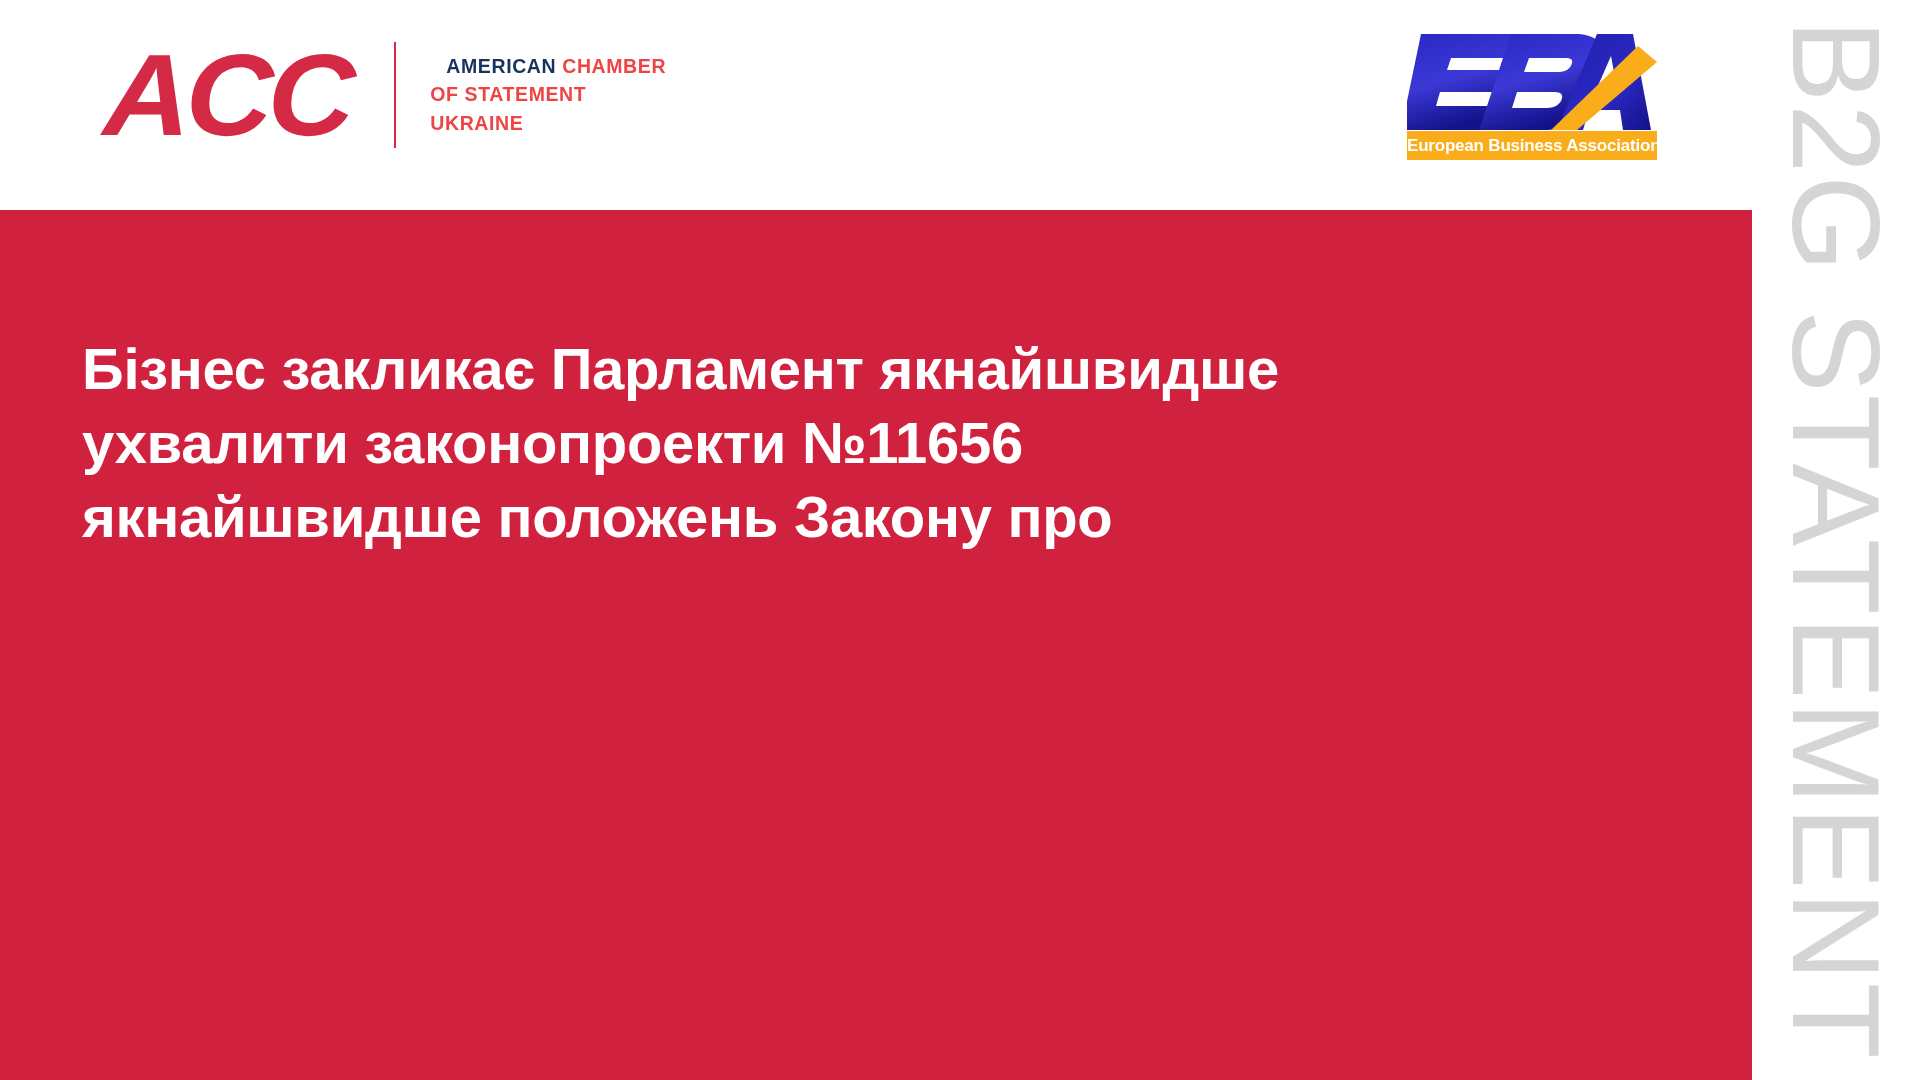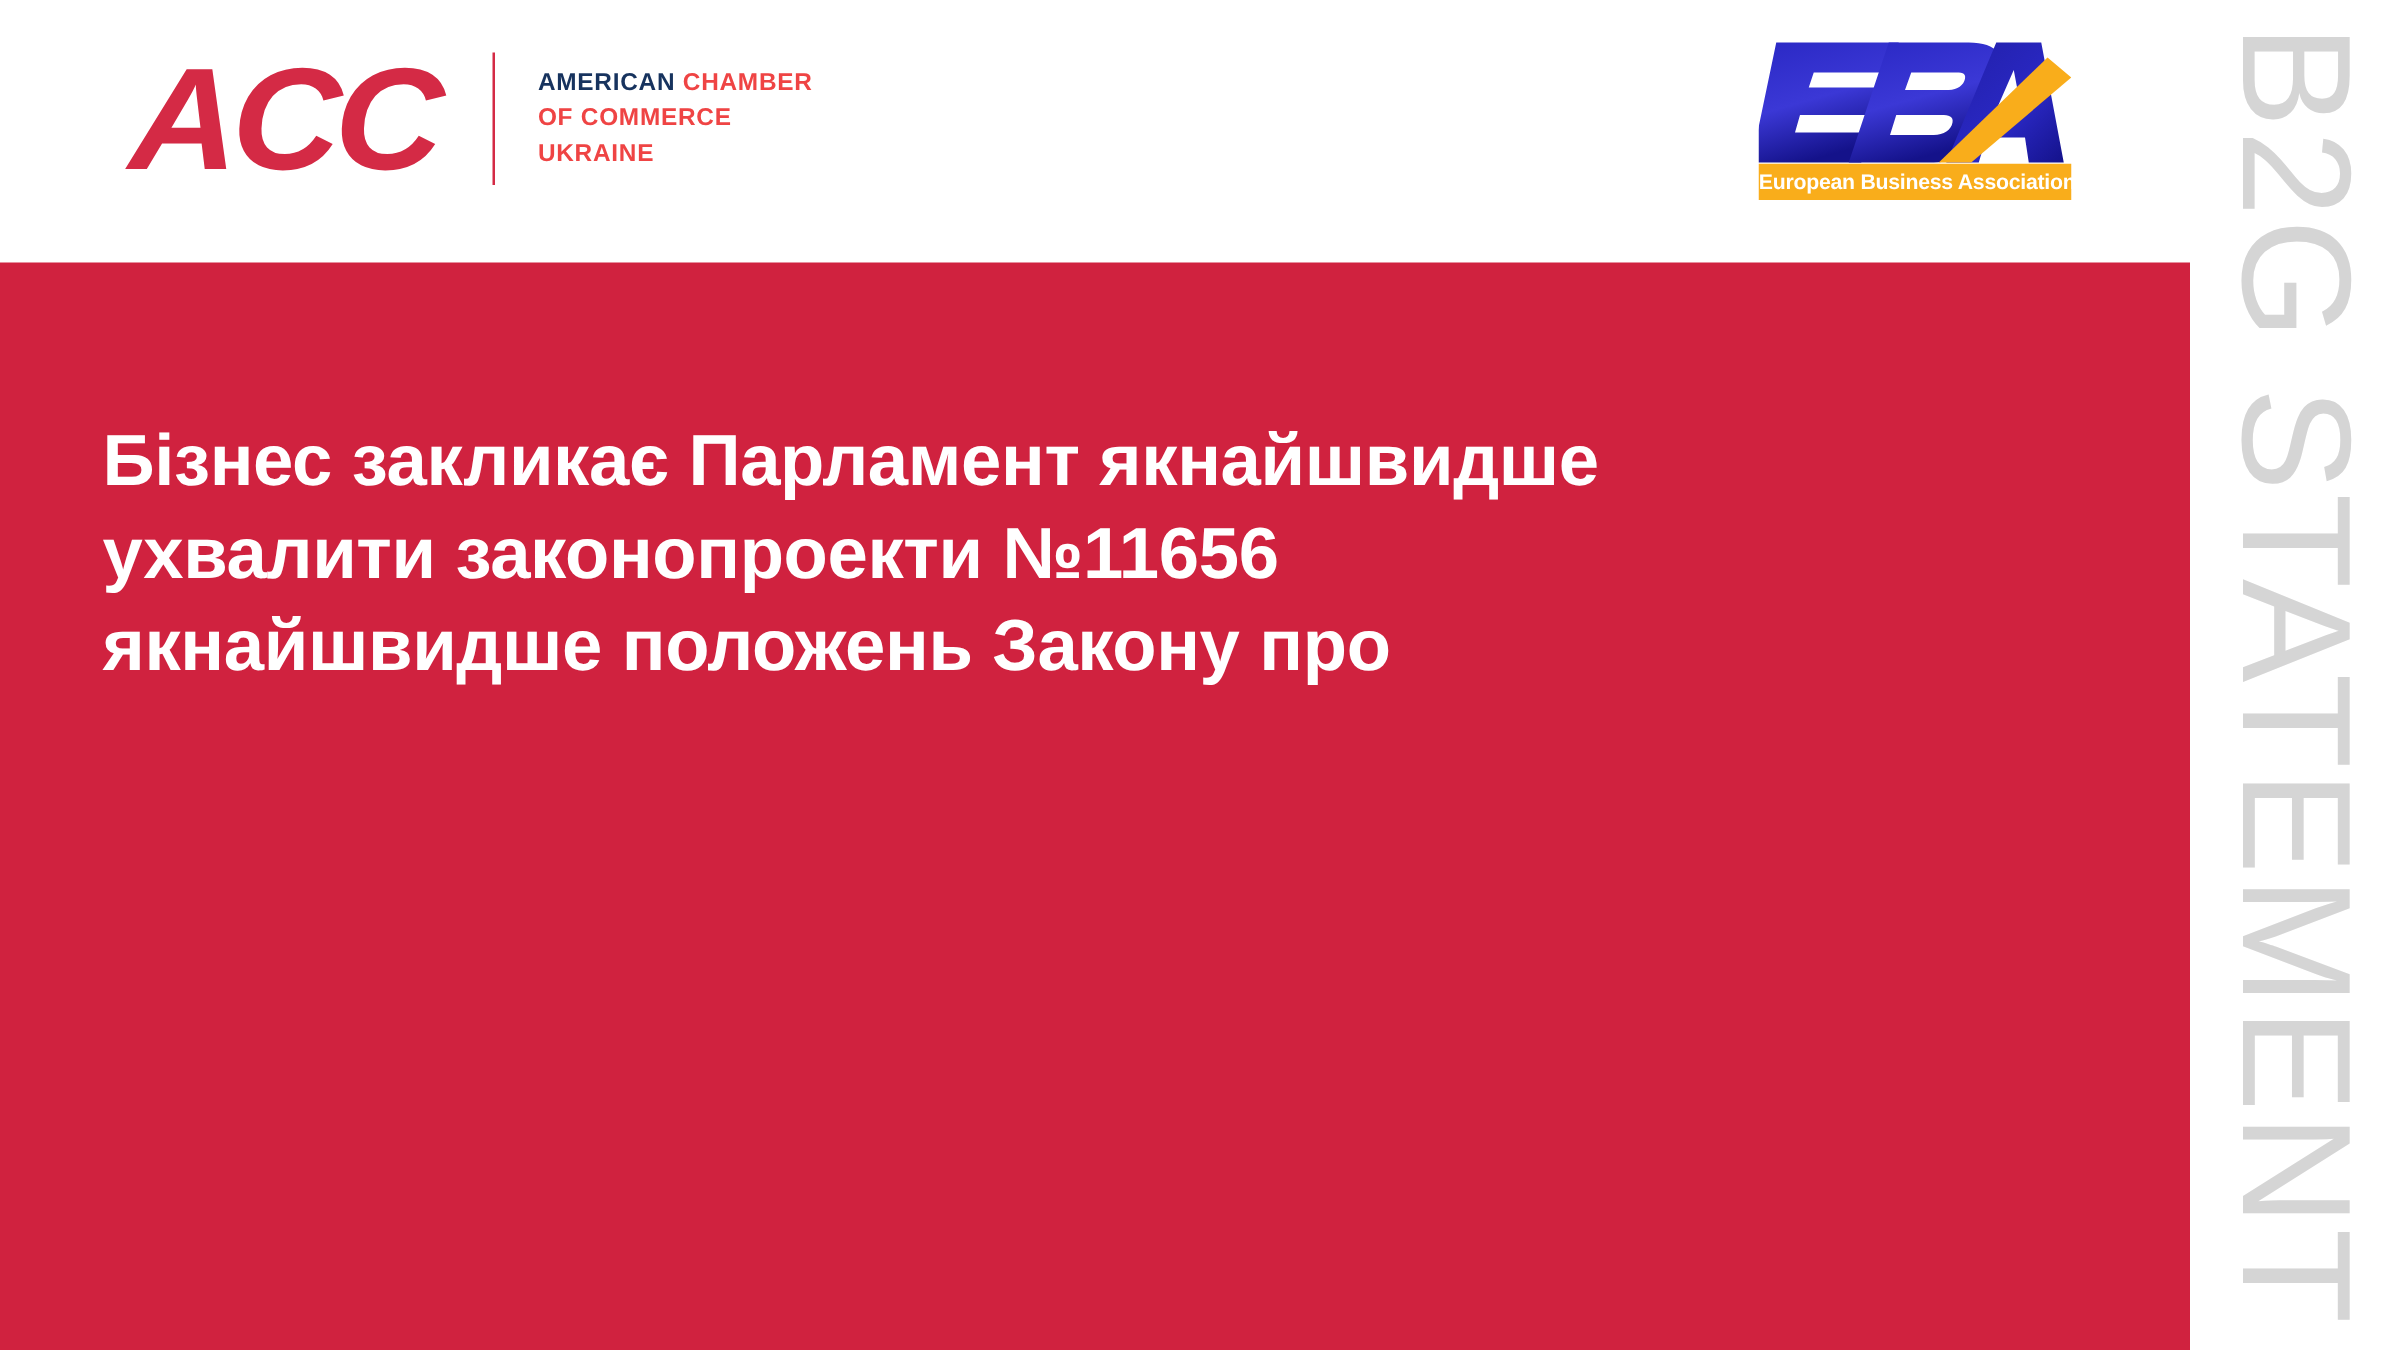--- a/index.html
+++ b/index.html
@@ -59,21 +59,21 @@
     flex-direction: column;
     justify-content: center;
     gap: 9px;
     font-size: 19.5px;
     font-weight: 700;
     letter-spacing: 0.6px;
     line-height: 1;
     white-space: nowrap;
   }
   .tag-line { display: block; }
-  .tag-blue { color: #17335E; }
+  .tag-blue { color: #17335E; margin-left: 16px; }
   .tag-red  { color: #ef4444; }
 
   
   #eba-logo-group {
     position: absolute;
     left: 1407px;
     top: 22px;
     width: 250px;
     height: 138px;
   }
@@ -155,21 +155,21 @@
 <div id="header-band"></div>
 
 <div id="acc-logo-group">
   <div id="acc-wordmark">ACC</div>
   <div id="acc-divider"></div>
   <div id="acc-tagline">
     <span class="tag-line">
       <span class="tag-blue">AMERICAN </span>
       <span class="tag-red">CHAMBER</span>
     </span>
-    <span class="tag-line tag-red">OF COMMERCE</span>
+    <span class="tag-line tag-red">OF STATEMENT</span>
     <span class="tag-line tag-red">UKRAINE</span>
   </div>
 </div>
 
 <div id="eba-logo-group">
   <svg id="eba-mark" viewBox="0 0 250 110">
     <defs>
       <linearGradient id="ebaGrad" x1="0" y1="0" x2="0.35" y2="1">
         <stop offset="0%" stop-color="#2A28C4"></stop>
         <stop offset="55%" stop-color="#3B38D6"></stop>

